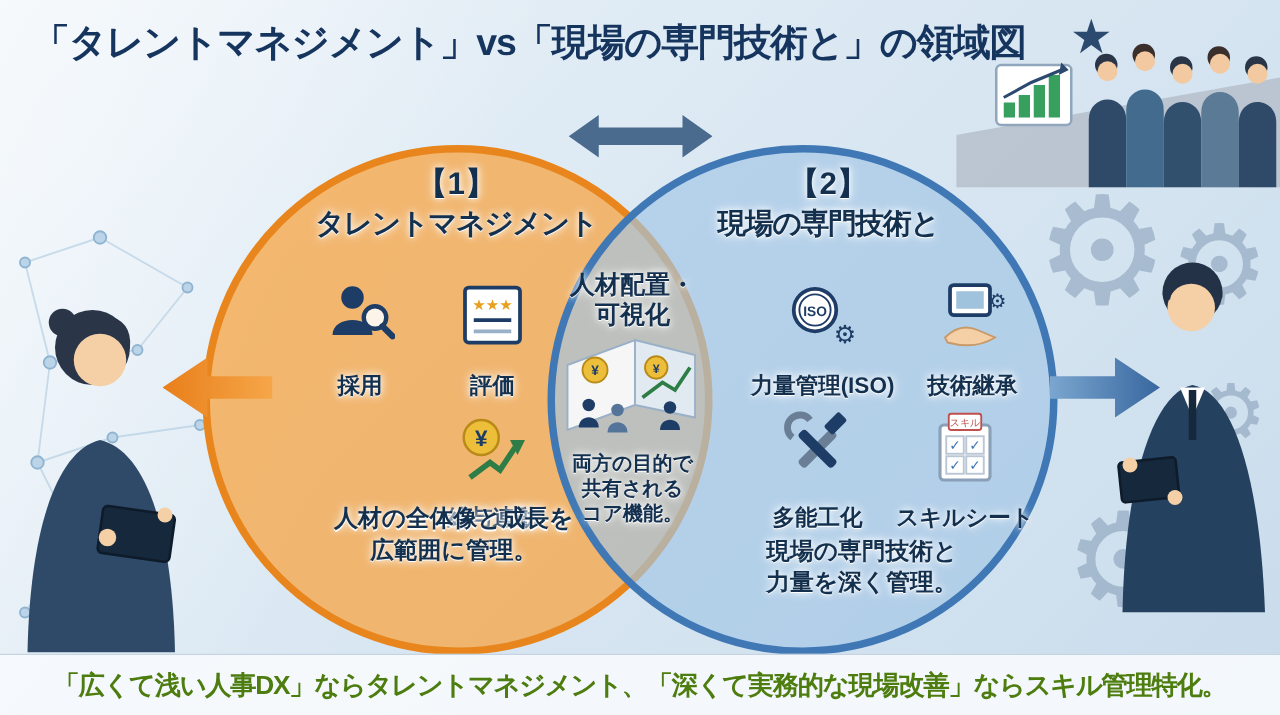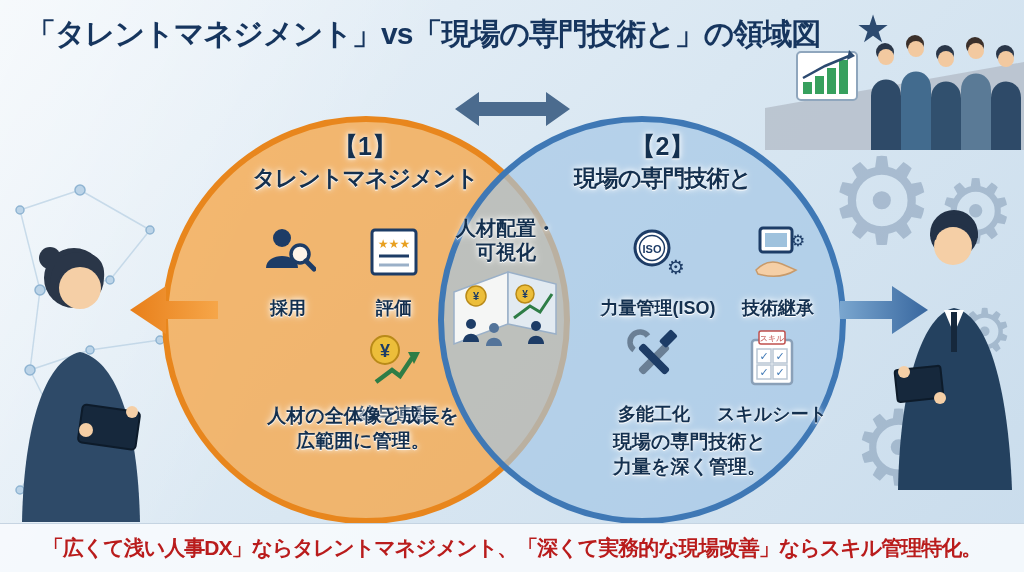--- a/index.html
+++ b/index.html
@@ -50,21 +50,21 @@
   }
   .overlap-illo{left:446px;top:262px;z-index:6;}
   .overlap-footer{
     left:446px;top:362px;width:120px;z-index:6;text-align:center;
     font-size:16px;font-weight:800;color:#14304f;white-space:pre-line;line-height:1.25;
   }
   .bottom-banner{
     left:0;right:0;bottom:0;height:48px;z-index:8;
     background:rgba(246,250,253,.93);border-top:1px solid rgba(150,175,200,.5);
     display:flex;align-items:center;justify-content:center;
-    font-size:21px;font-weight:800;color:#b91c1c;letter-spacing:-1px;white-space:nowrap;
+    font-size:21px;font-weight:800;color:#4d7c0f;letter-spacing:-1px;white-space:nowrap;
   }
   .gear{
     z-index:1;color:rgba(98,124,154,.38);line-height:1;
     font-family:"DejaVu Sans",sans-serif;user-select:none;
   }
   .arrow{z-index:5;}
   .deco{z-index:2;}
   .bg-deco{z-index:1;}
 </style>
 </head>
@@ -300,18 +300,21 @@
     <text x="79" y="36" text-anchor="middle" font-size="10" font-weight="bold" fill="#1d3c66">¥</text>
     <polyline points="68,56 84,44 94,50 106,32" stroke="#2e7d46" stroke-width="3" fill="none"></polyline>
     <circle cx="25" cy="62" r="5" fill="#1d3c66"></circle>
       <path d="M17 80 C17 69 33 69 33 80 Z" fill="#1d3c66"></path>
     <circle cx="48" cy="66" r="5" fill="#54749a"></circle>
       <path d="M40 84 C40 73 56 73 56 84 Z" fill="#54749a"></path>
     <circle cx="90" cy="64" r="5" fill="#1d3c66"></circle>
       <path d="M82 82 C82 71 98 71 98 82 Z" fill="#1d3c66"></path>
   </svg>
 
+  <div class="abs overlap-footer glow">両方の目的で
+共有される
+コア機能。</div>
 
   <div class="abs bottom-banner">
     <span>「広くて浅い人事DX」ならタレントマネジメント、「深くて実務的な現場改善」ならスキル管理特化。</span>
   </div>
 
 </div>
 
 </body></html>

